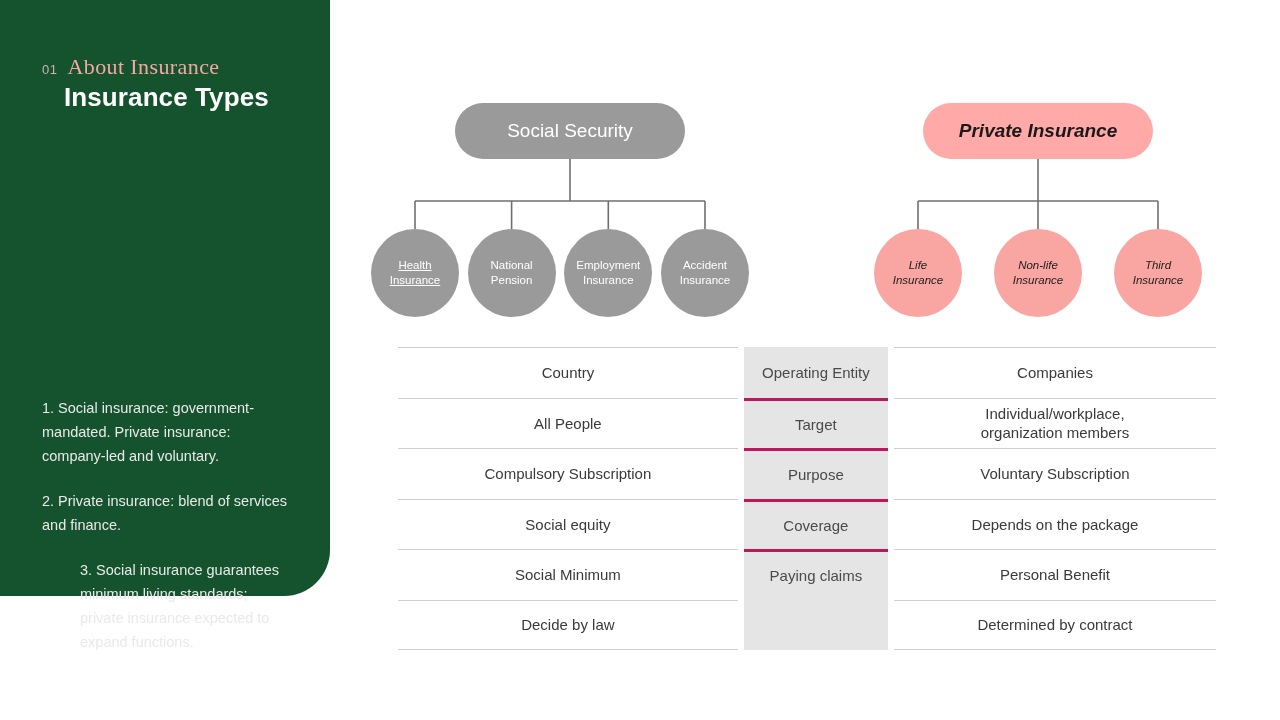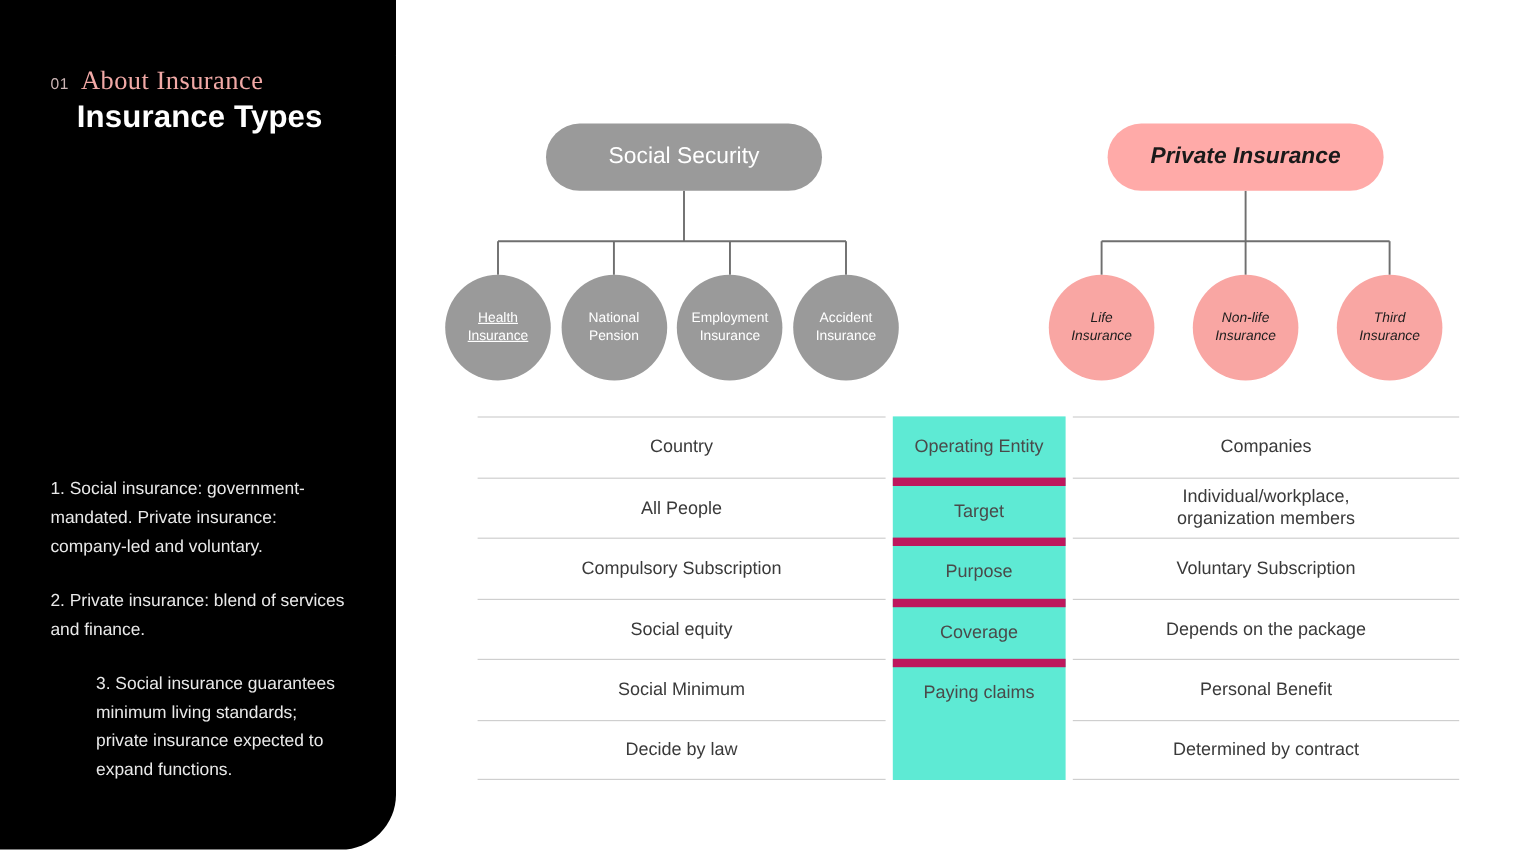--- a/index.html
+++ b/index.html
@@ -12,22 +12,22 @@
   #stage {
     position: relative;
     width: 1280px; height: 720px;
     background: #ffffff;
   }
 
   
   #side-panel {
     position: absolute;
     left: 0; top: 0;
-    width: 330px; height: 708px;
-    background: #000000;
+    width: 330px; height: 596px;
+    background: #14532d;
     border-bottom-right-radius: 46px;
   }
   #eyebrow {
     position: absolute;
     left: 42px; top: 54px;
     display: flex;
     align-items: baseline;
     gap: 10px;
   }
   #eyebrow .num {
@@ -128,42 +128,42 @@
 
   
   #compare {
     position: absolute;
     left: 68px; top: 347px;
     width: 818px;
     display: flex;
   }
   .col { display: flex; flex-direction: column; }
   #col-left  { width: 344px; }
-  #col-mid   { width: 146px; background: #5eead4; margin: 0 6px; }
+  #col-mid   { width: 146px; background: #e5e5e5; margin: 0 6px; }
   #col-right { width: 326px; }
 
   .cell {
     height: 50.5px;
     display: flex;
     align-items: center;
     justify-content: center;
     text-align: center;
     font-size: 15px;
     color: #3a3a3a;
     line-height: 19px;
     padding: 0 6px;
   }
   #col-left .cell, #col-right .cell {
     border-top: 1px solid #cfcfcf;
   }
   #col-left .cell:last-child, #col-right .cell:last-child {
     border-bottom: 1px solid #cfcfcf;
   }
   #col-mid .cell {
-    border-top: 7px solid #be185d;
+    border-top: 3px solid #be185d;
     color: #4a4a4a;
   }
   #col-mid .cell:first-child { border-top: none; }
   .cell .line2 { display: block; }
 </style>
 </head>
 <body>
 
 <div id="stage">
 

